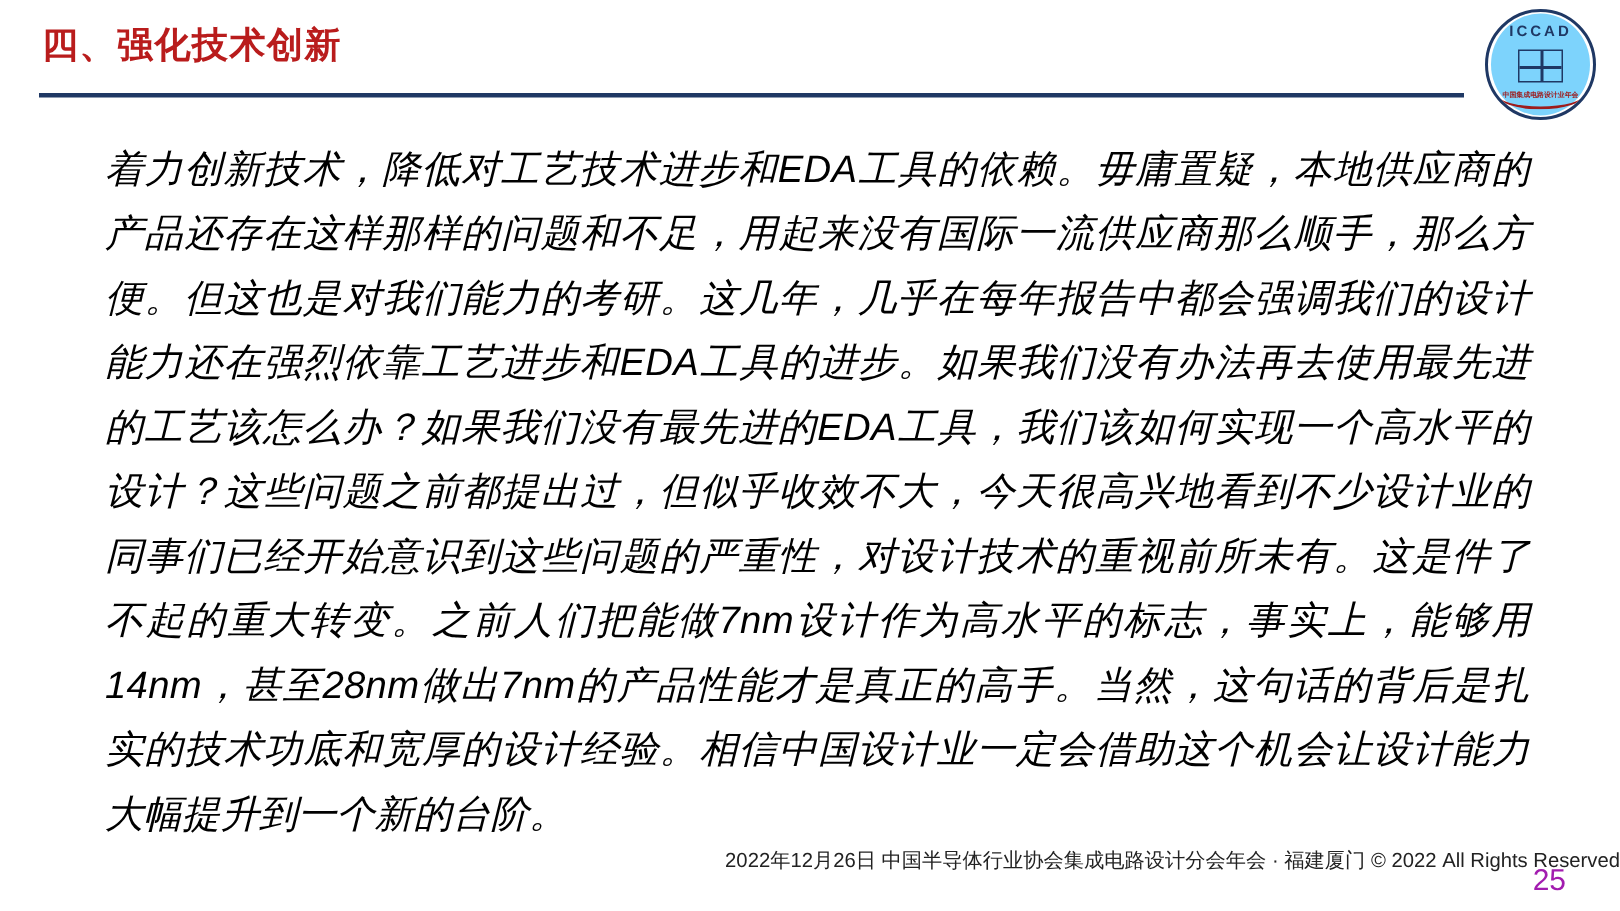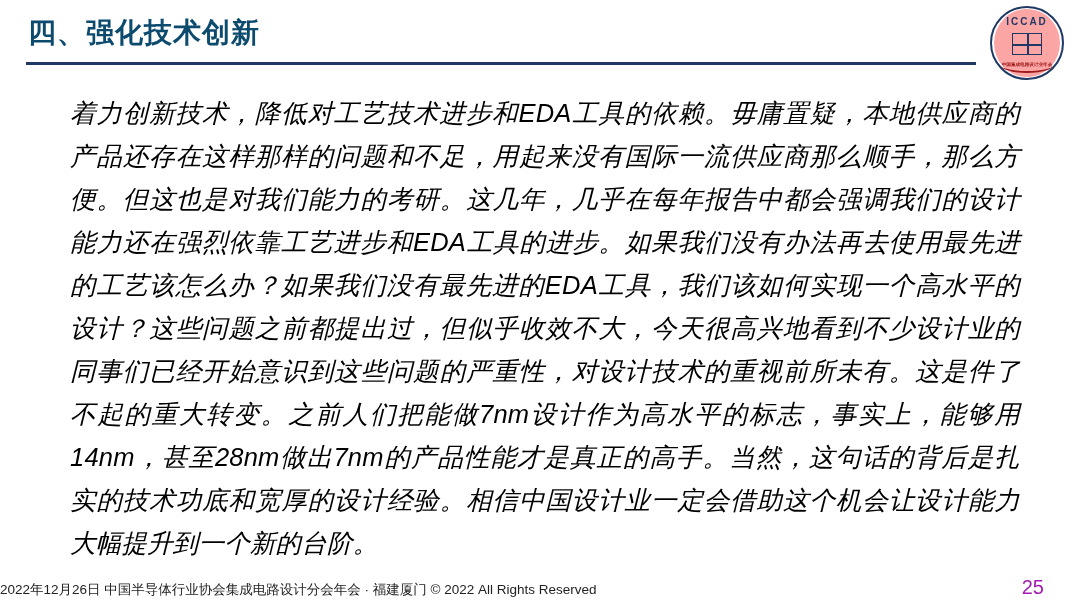--- a/index.html
+++ b/index.html
@@ -19,23 +19,23 @@
     width: 1080px;
     height: 607px;
     box-sizing: border-box;
   }
 
   
   .slide-title {
     position: absolute;
     left: 28px;
     top: 14px;
-    font-size: 28px;
+    font-size: 24px;
     font-weight: bold;
-    color: #0c4a6e;
+    color: #b91c1c;
     letter-spacing: 1px;
     white-space: nowrap;
   }
   .title-rule {
     position: absolute;
     left: 26px;
     top: 62px;
     width: 950px;
     height: 3px;
     background: #1f3864;
@@ -55,21 +55,21 @@
     overflow: hidden;
   }
   .logo-inner {
     position: absolute;
     left: 50%;
     top: 50%;
     transform: translate(-50%, -50%);
     width: 66px;
     height: 68px;
     border-radius: 50%;
-    background: #fca5a5;
+    background: #7dd3fc;
   }
   .logo-letters {
     position: absolute;
     left: 0;
     right: 0;
     top: 7px;
     text-align: center;
     font-size: 10px;
     font-weight: bold;
     color: #1f3864;
@@ -131,22 +131,22 @@
     color: #000000;
     text-align: justify;
     text-justify: inter-ideograph;
     letter-spacing: 0.2px;
     font-style: italic;
   }
   .footer {
     position: absolute;
     left: 0;
     right: 0;
-    bottom: 8px;
-    text-align: left;
+    bottom: 24px;
+    text-align: right;
     font-size: 13.5px;
     color: #222222;
   }
   .page-number {
     position: absolute;
     right: 36px;
     bottom: 8px;
     font-size: 20px;
     color: #a21caf;
   }

